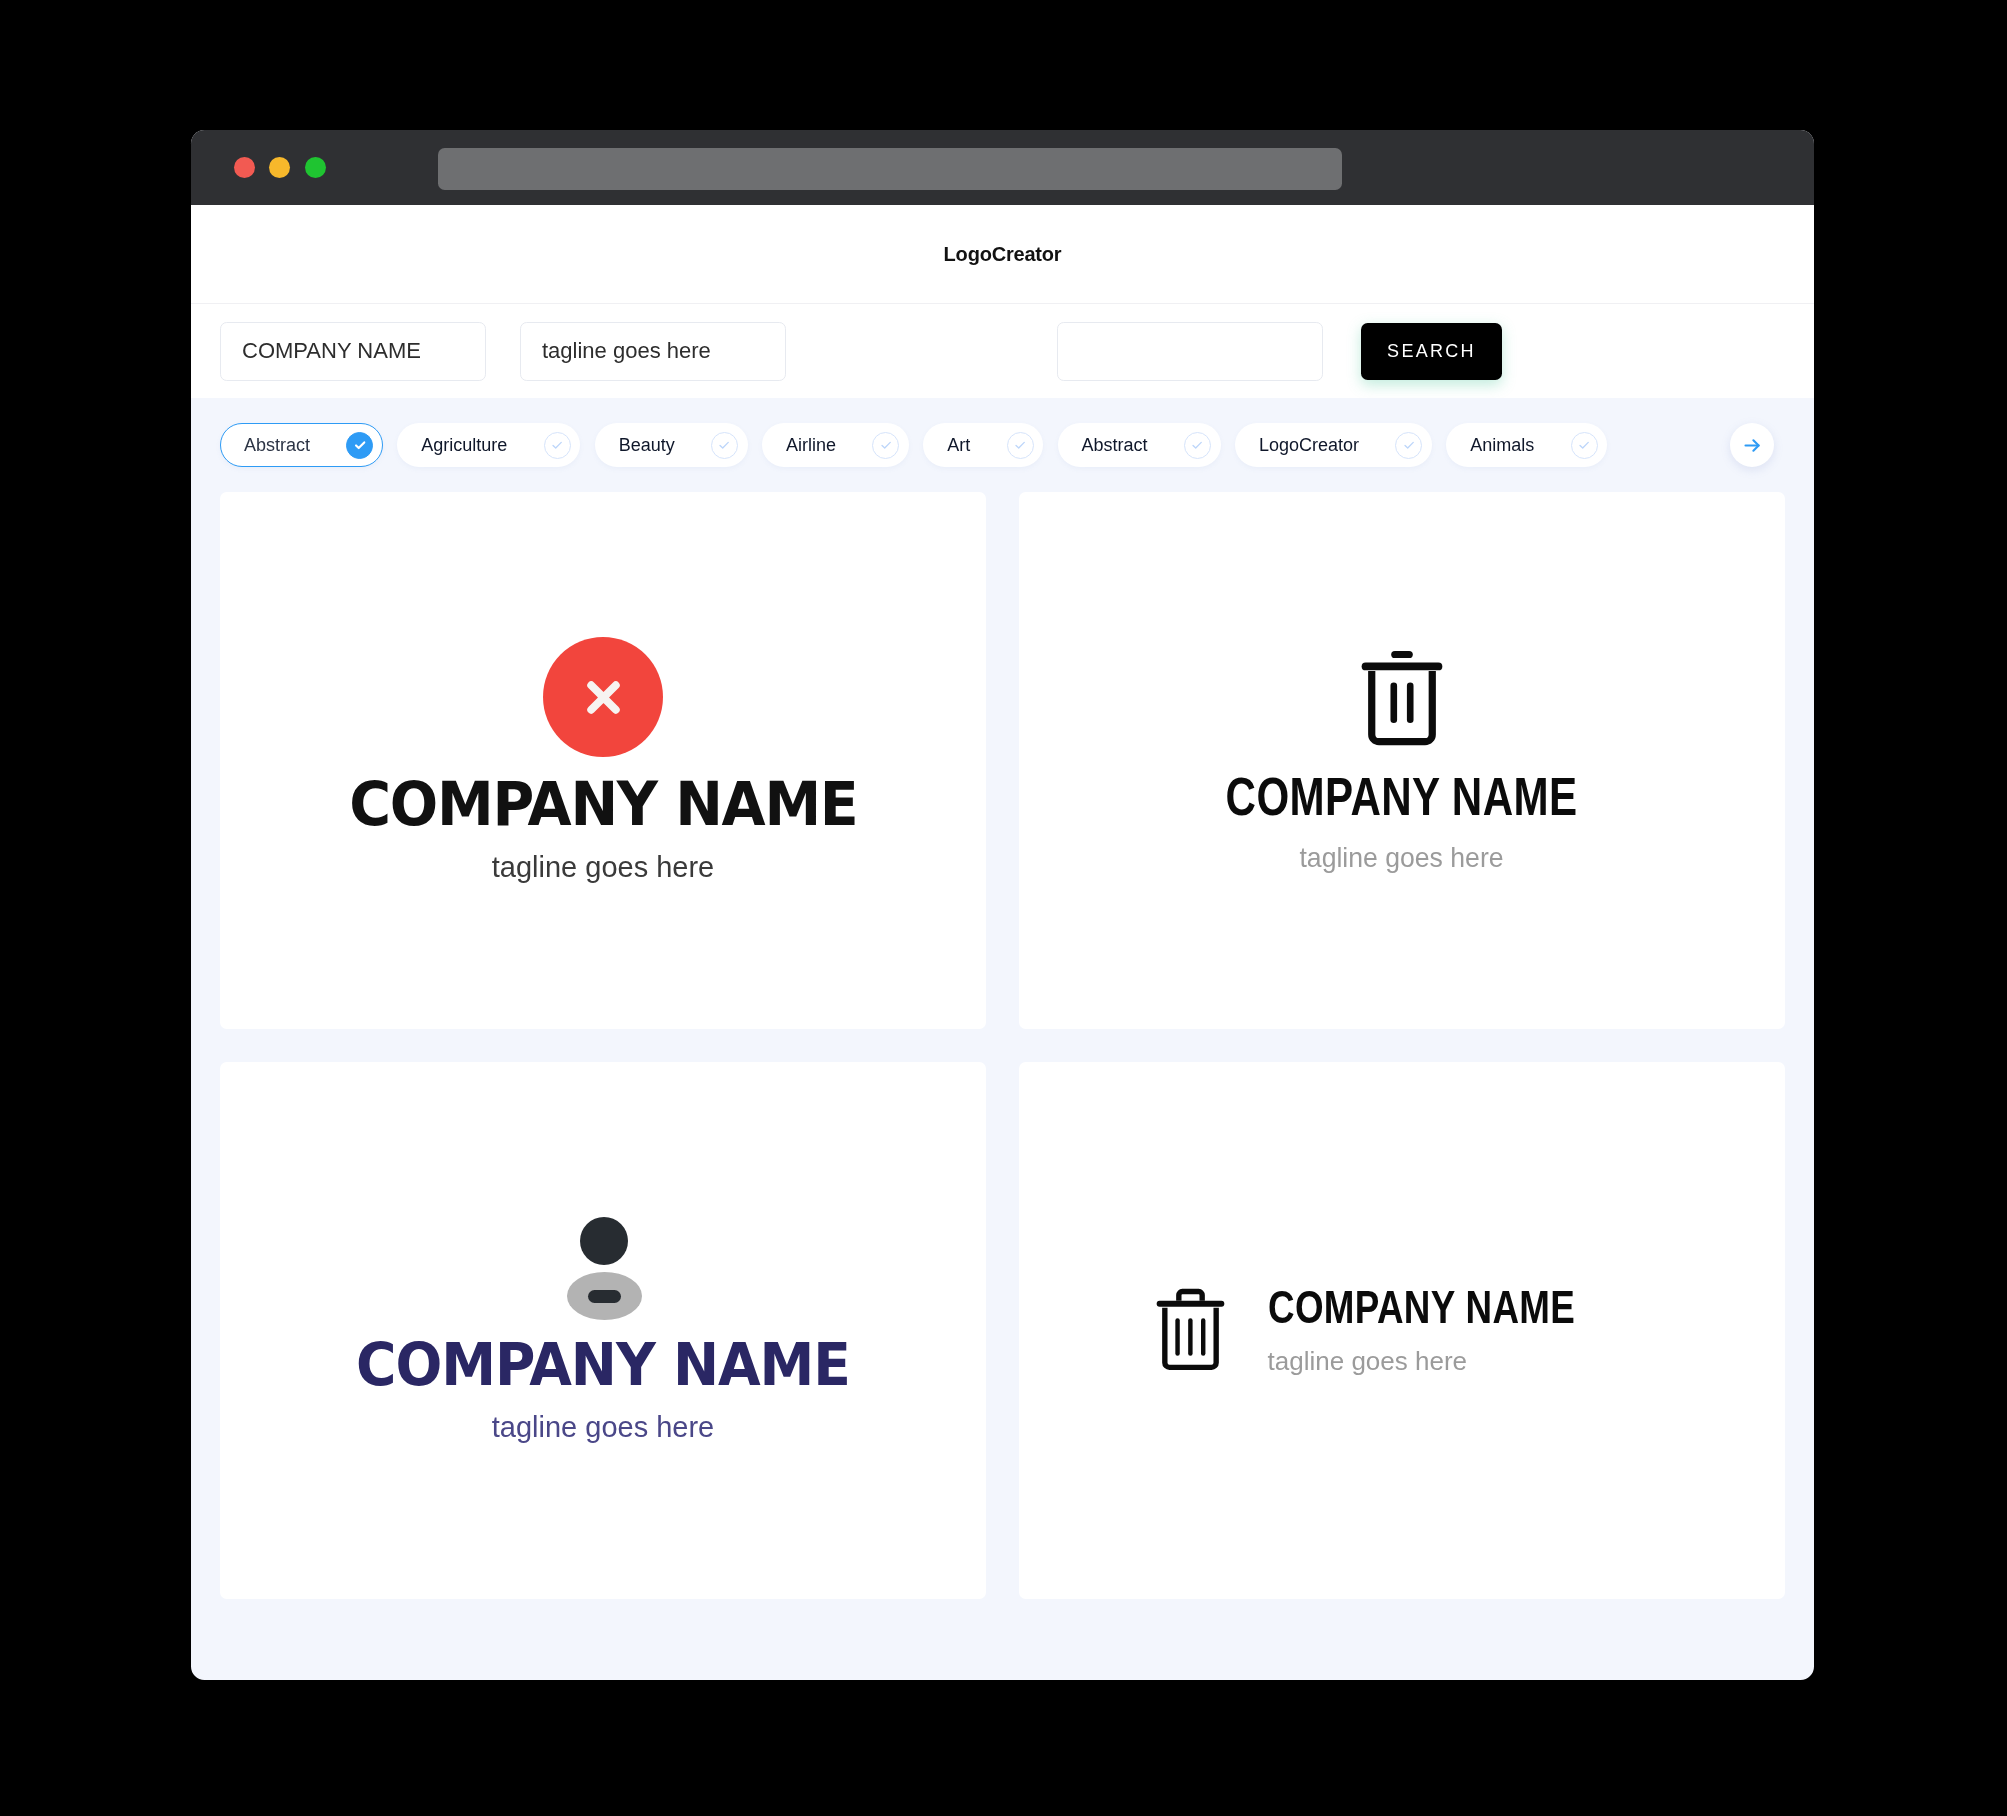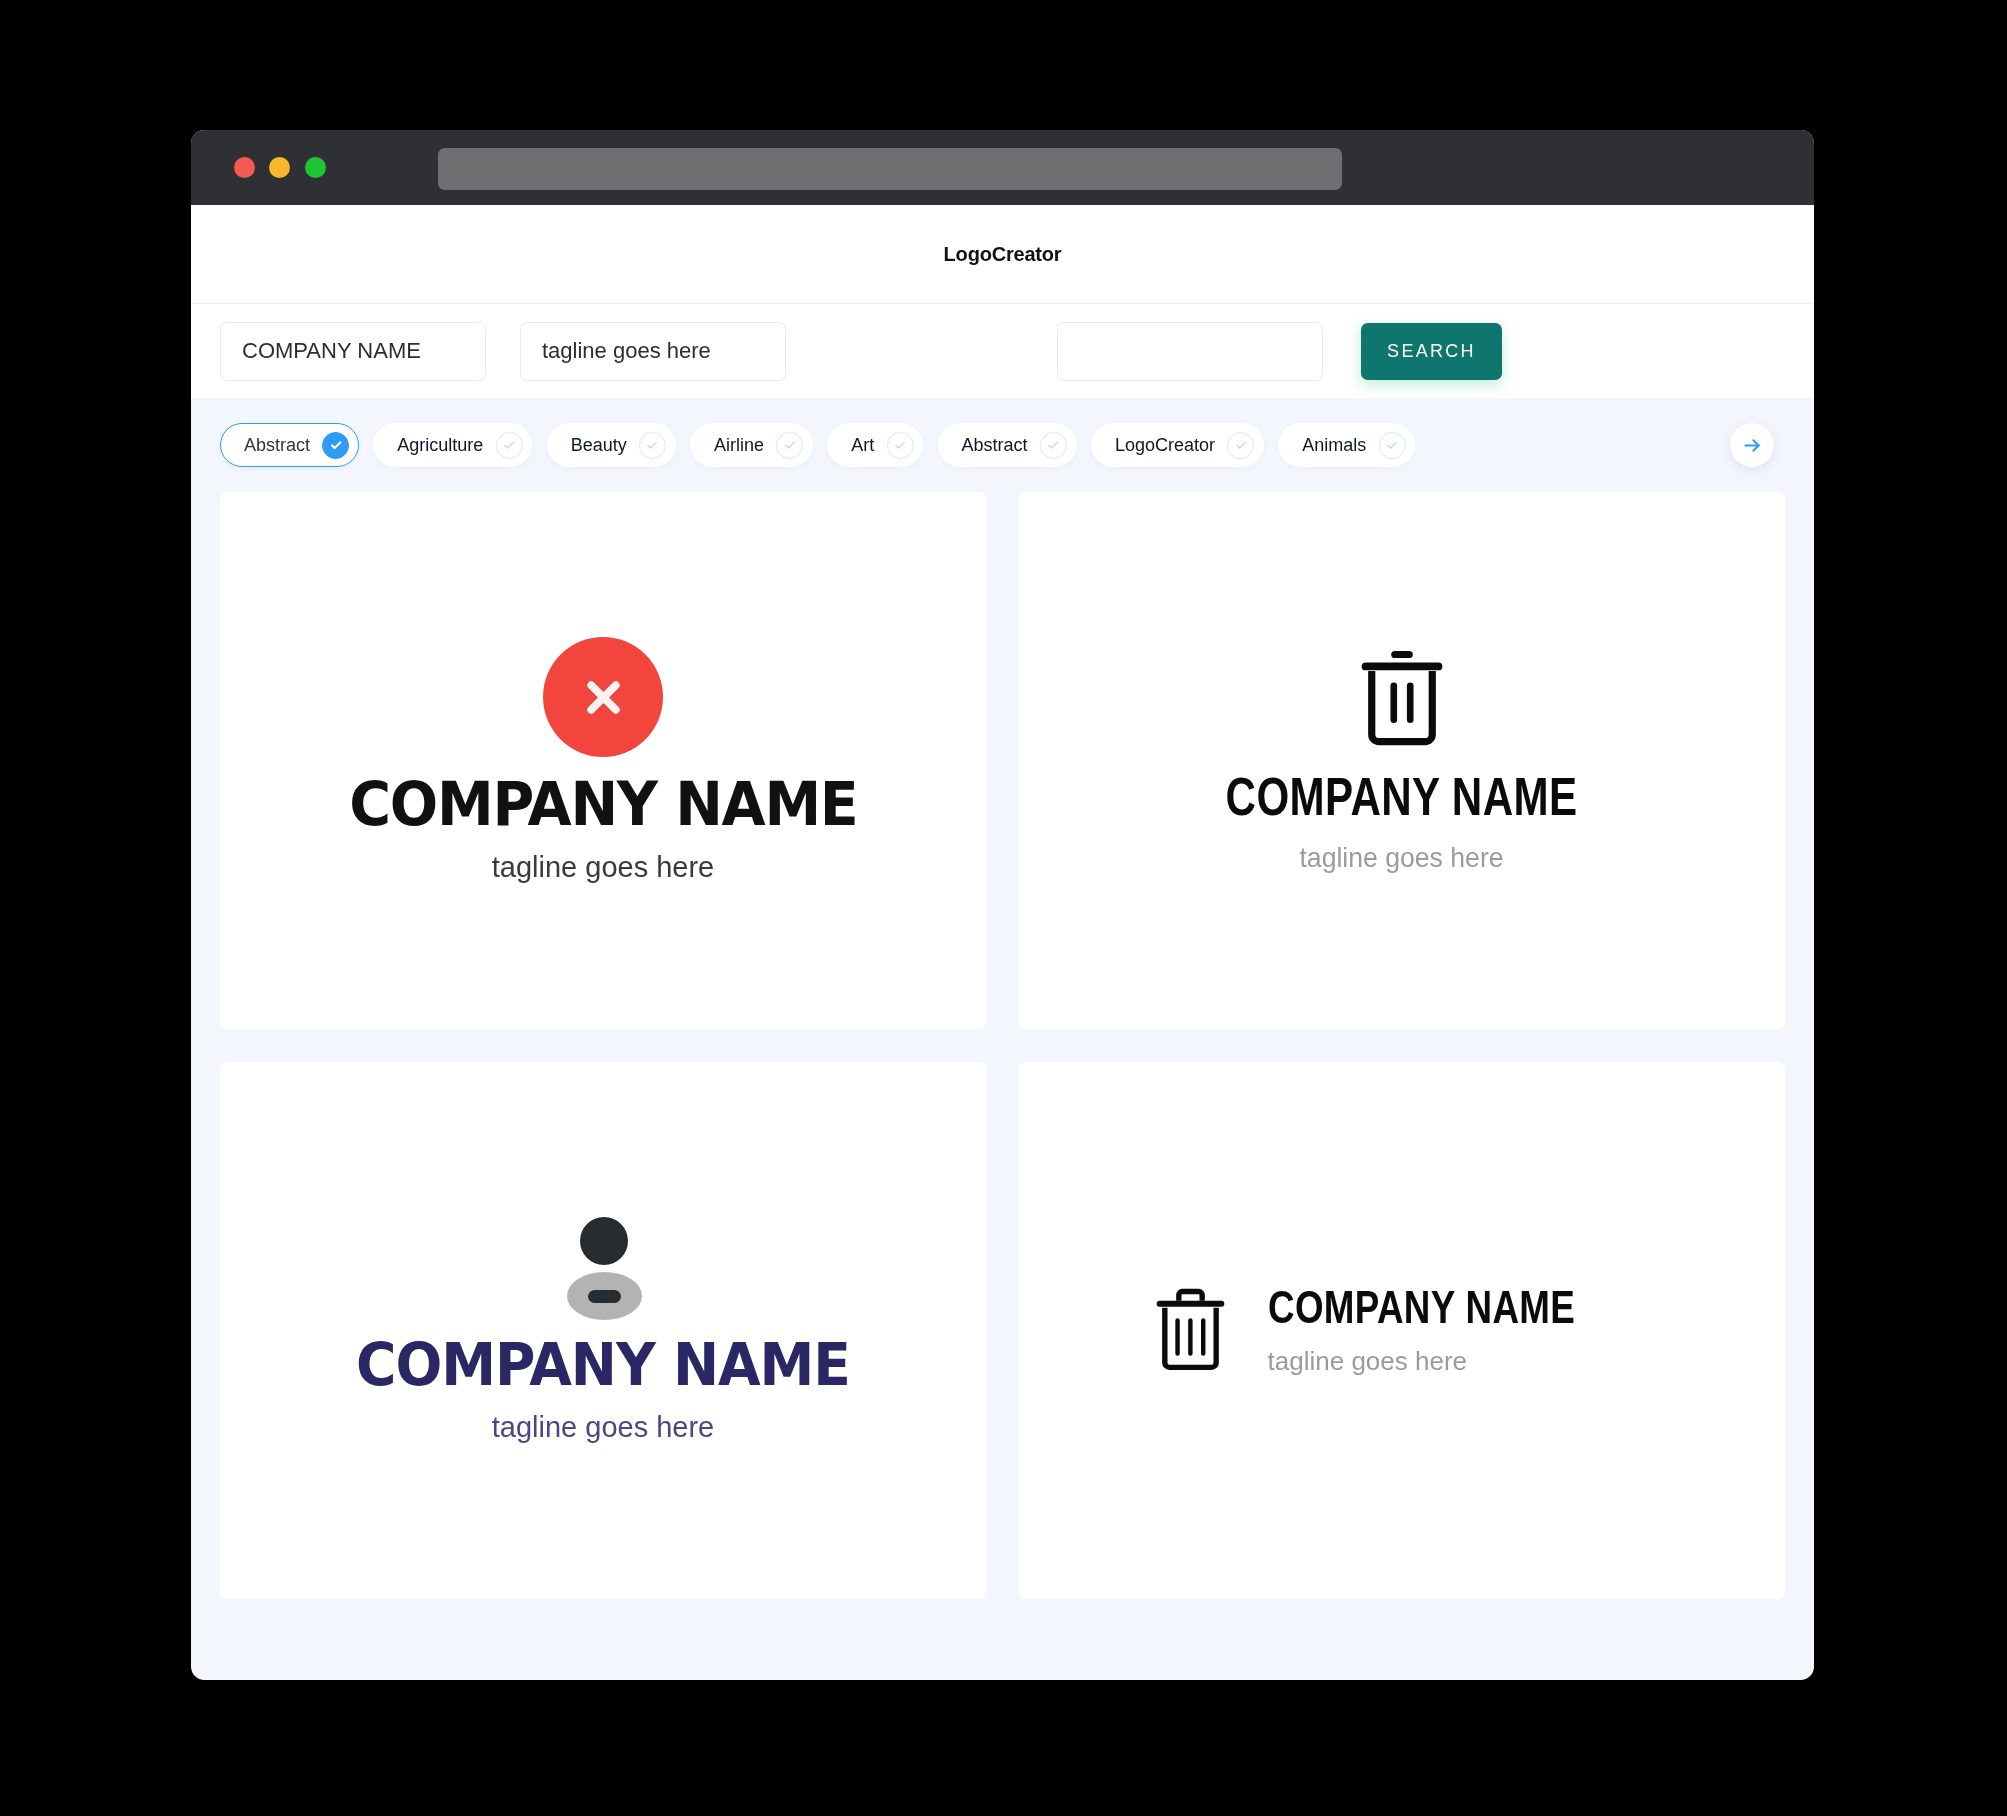--- a/index.html
+++ b/index.html
@@ -101,21 +101,21 @@
   }
   .field::placeholder { color: #2d2d2d; opacity: 1; }
   .field-company { width: 266px; margin-left: 0; }
   .field-tagline { width: 266px; margin-left: 34px; }
   .field-extra   { width: 266px; margin-left: 271px; }
 
   .search-btn {
     margin-left: 38px;
     width: 141px;
     height: 57px;
-    background: #0f766e;
+    background: #000000;
     border: none;
     border-radius: 6.7px;
     color: #ffffff;
     font-size: 18px;
     letter-spacing: 2.3px;
     font-family: "Liberation Sans", sans-serif;
     cursor: pointer;
     box-shadow: 0 4.8px 13.4px rgba(80,201,158,0.35);
   }
 
@@ -134,20 +134,21 @@
     height: 44px;
     background: #ffffff;
     border-radius: 22px;
     display: flex;
     align-items: center;
     padding: 0 8.6px 0 23px;
     margin-right: 14.3px;
     border: 1px solid transparent;
     cursor: pointer;
     box-shadow: 0 1.9px 5.7px rgba(120,140,200,0.07);
+    gap: 24px;
   }
   .chip-label {
     font-size: 18px;
     color: #0f172a;
     margin-right: 12.4px;
     white-space: nowrap;
   }
   .chip-check {
     width: 27px; height: 27px;
     border-radius: 50%;

